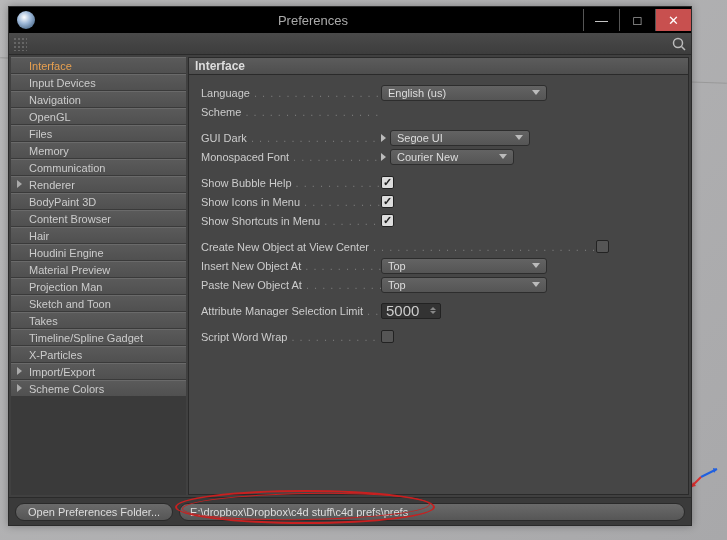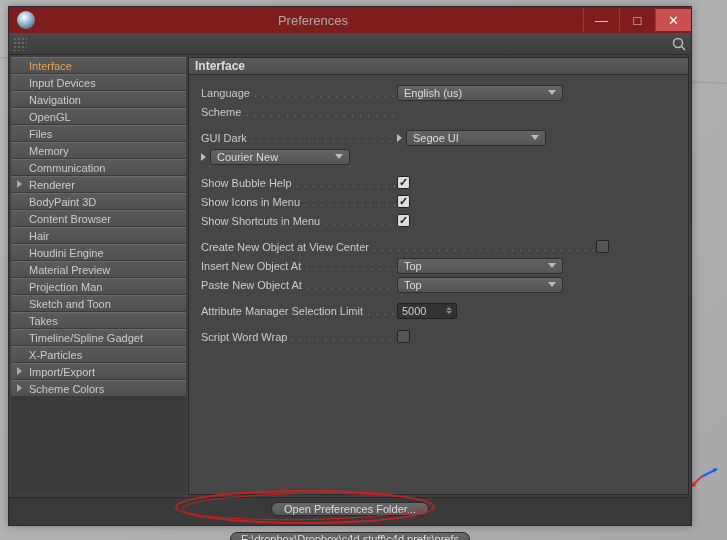--- a/index.html
+++ b/index.html
@@ -23,21 +23,21 @@
   width: 684px;
   height: 520px;
   background: #404040;
   border: 1px solid #2a2a2a;
   display: flex;
   flex-direction: column;
   box-shadow: 0 0 8px rgba(0,0,0,0.3);
 }
 .titlebar {
   height: 26px;
-  background: #7f1d1d;
+  background: #000000;
   display: flex;
   align-items: center;
   color: #bbb;
 }
 .titlebar .app-icon {
   width: 18px; height: 18px; margin: 0 8px;
   background: radial-gradient(circle at 40% 35%, #fff 0%, #9db8d8 40%, #2a4a6a 100%);
   border-radius: 50%;
 }
 .titlebar .title { flex: 1; text-align: center; font-size: 13px; color: #aaa; }
@@ -118,21 +118,21 @@
   border-top: none;
   flex: 1;
   padding: 8px 12px;
 }
 .row {
   display: flex; align-items: center;
   height: 19px; margin-bottom: 0px;
 }
 .row.gap { margin-top: 7px; }
 .row-label {
-  width: 196px;
+  width: 180px;
   color: #ccc;
   font-size: 11px;
   white-space: nowrap; overflow: hidden;
 }
 .row-label::after {
   content: " . . . . . . . . . . . . . . . . . . . . . . . . . . . .";
   color: #777;
   letter-spacing: 1px;
 }
 .dd {
@@ -161,38 +161,37 @@
   width: 0; height: 0; margin-right: 4px;
   border-top: 4px solid transparent;
   border-bottom: 4px solid transparent;
   border-left: 5px solid #bbb;
 }
 .num {
   width: 60px; height: 16px;
   background: #333;
   border: 1px solid #222;
   border-radius: 2px;
-  color: #ccc; font-size: 11px;
+  color: #ccc; font-size: 15px;
   padding: 0 4px;
   display: flex; align-items: center; justify-content: space-between;
 }
 .num .spin { display: flex; flex-direction: column; gap: 1px;}
 .num .spin span {
   width: 0; height: 0;
   border-left: 3px solid transparent; border-right: 3px solid transparent;
 }
 .num .spin .up { border-bottom: 3px solid #888; }
 .num .spin .dn { border-top: 3px solid #888; }
 .footer {
   height: 28px;
   display: flex; align-items: center;
-  padding: 4px 6px; gap: 16px;
+  padding: 4px 6px; gap: 6px;
   background: #3a3a3a;
   border-top: 1px solid #2a2a2a;
-  flex-direction: column;
 }
 .btn {
   background: linear-gradient(#6a6a6a,#565656);
   border: 1px solid #2a2a2a;
   border-radius: 9px;
   height: 18px; padding: 0 12px;
   color: #ddd; font-size: 11px;
   display: flex; align-items: center;
 }
 .path {
@@ -287,22 +286,23 @@
 
         <div class="row gap">
           <div class="row-label">GUI Dark</div>
           <span class="prefix-tri"></span>
           <div class="dd" style="width:140px">
               <span>Segoe UI</span>
               <span class="tri"></span>
             </div>
         </div>
         <div class="row">
+          <div class="row-label">Monospaced Font</div>
           <span class="prefix-tri"></span>
-          <div class="dd" style="width:140px">
+          <div class="dd" style="width:124px">
               <span>Courier New</span>
               <span class="tri"></span>
             </div>
         </div>
 
         <div class="row gap">
           <div class="row-label">Show Bubble Help</div>
           <div class="chk">✓</div>
         </div>
         <div class="row">

